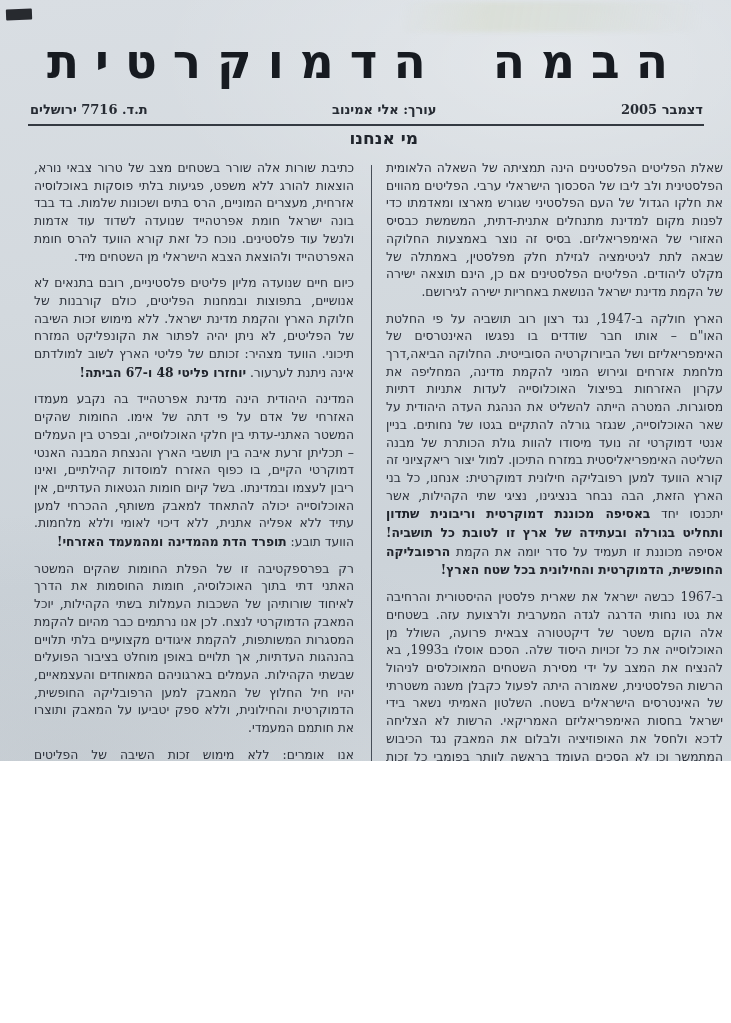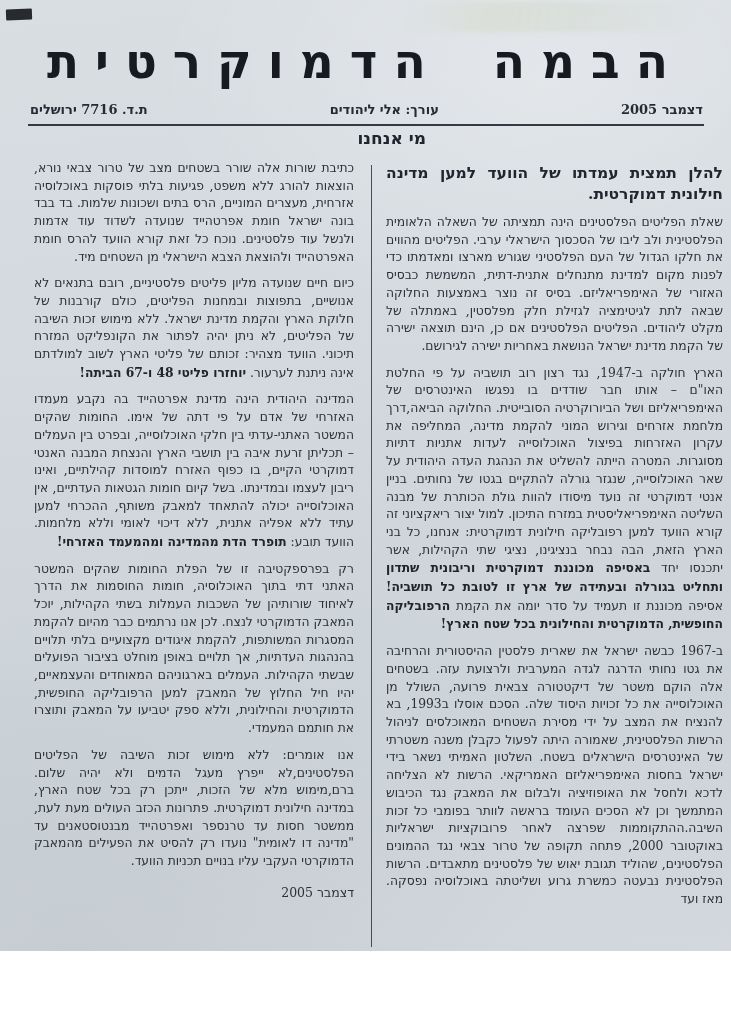--- a/index.html
+++ b/index.html
@@ -3,21 +3,21 @@
 <meta charset="utf-8">
 <style>
   html, body { margin: 0; padding: 0; }
   body {
     width: 731px; height: 1023px;
     font-family: "DejaVu Serif", "DejaVu Sans", serif;
     direction: rtl;
   }
   .page {
     position: relative;
-    width: 731px; height: 951px;
+    width: 731px; height: 761px;
     overflow: hidden;
     background:
       radial-gradient(90% 45% at 75% 8%, rgba(255,255,255,0.30), rgba(255,255,255,0) 60%),
       radial-gradient(120% 60% at 10% 100%, rgba(120,130,140,0.12), rgba(120,130,140,0) 55%),
       linear-gradient(175deg, #d9dee3 0%, #d3d9de 38%, #ccd3d9 72%, #d2d8dd 100%);
     color: #2b303a;
   }
   
   .scan-mark {
     position: absolute; top: 9px; left: 6px;
@@ -40,21 +40,21 @@
   .subheader {
     position: absolute; top: 102px; left: 30px; right: 28px;
     display: flex; justify-content: space-between; align-items: baseline;
     font-size: 13px; font-weight: bold; color: #262b33;
   }
   .header-rule {
     position: absolute; top: 124px; left: 28px; right: 27px;
     height: 2px; background: #343a42;
   }
   .section-title {
-    position: absolute; top: 128px; right: 305px;
+    position: absolute; top: 128px; right: 313px;
     font-size: 17px; font-weight: bold; color: #20252d;
   }
   
   .columns {
     position: absolute; top: 160px; left: 34px; right: 8px;
     display: flex; align-items: flex-start;
     height: 800px; overflow: hidden;
   }
   .col-main { width: 352px; padding-left: 15px; box-sizing: border-box; }
   .col-second { flex: 1; padding-right: 17px; box-sizing: border-box; }
@@ -97,34 +97,33 @@
 
 <div class="page">
 
   <div class="scan-mark"></div>
   <div class="scan-smudge"></div>
 
   <div class="masthead">הבמה הדמוקרטית</div>
 
   <div class="subheader">
     <span>דצמבר 2005</span>
-    <span>עורך: אלי ליהודים</span>
+    <span>עורך: אלי אמינוב</span>
     <span>ת.ד. 7716 ירושלים</span>
   </div>
 
   <div class="header-rule"></div>
 
   <div class="section-title">מי אנחנו</div>
 
   <div class="column-divider"></div>
 
   <div class="columns">
 
     <div class="col-main">
-      <p class="lead-par">להלן תמצית עמדתו של הוועד למען מדינה חילונית דמוקרטית.</p>
       <p class="body-par"><span>שאלת הפליטים הפלסטינים הינה תמציתה של השאלה הלאומית הפלסטינית ולב ליבו של הסכסוך הישראלי ערבי. הפליטים מהווים את חלקו הגדול של העם הפלסטיני שגורש מארצו ומאדמתו כדי לפנות מקום למדינת מתנחלים אתנית-דתית, המשמשת כבסיס האזורי של האימפריאליזם. בסיס זה נוצר באמצעות החלוקה שבאה לתת לגיטימציה לגזילת חלק מפלסטין, באמתלה של מקלט ליהודים. הפליטים הפלסטינים אם כן, הינם תוצאה ישירה של הקמת מדינת ישראל הנושאת באחריות ישירה לגירושם.</span></p>
       <p class="body-par"><span>הארץ חולקה ב-1947, נגד רצון רוב תושביה על פי החלטת האו"ם – אותו חבר שודדים בו נפגשו האינטרסים של האימפריאליזם ושל הביורוקרטיה הסובייטית. החלוקה הביאה,דרך מלחמת אזרחים וגירוש המוני להקמת מדינה, המחליפה את עקרון האזרחות בפיצול האוכלוסייה לעדות אתניות דתיות מסוגרות. המטרה הייתה להשליט את הנהגת העדה היהודית על שאר האוכלוסייה, שנגזר גורלה להתקיים בגטו של נחותים. בניין אנטי דמוקרטי זה נועד מיסודו להוות גולת הכותרת של מבנה השליטה האימפריאליסטית במזרח התיכון. למול יצור ריאקציוני זה קורא הוועד למען רפובליקה חילונית דמוקרטית: אנחנו, כל בני הארץ הזאת, הבה נבחר בנציגינו, נציגי שתי הקהילות, אשר יתכנסו יחד </span><b>באסיפה מכוננת דמוקרטית וריבונית שתדון ותחליט בגורלה ובעתידה של ארץ זו לטובת כל תושביה!</b><span> אסיפה מכוננת זו תעמיד על סדר יומה את הקמת </span><b>הרפובליקה החופשית, הדמוקרטית והחילונית בכל שטח הארץ!</b></p>
       <p class="body-par"><span>ב-1967 כבשה ישראל את שארית פלסטין ההיסטורית והרחיבה את גטו נחותי הדרגה לגדה המערבית ולרצועת עזה. בשטחים אלה הוקם משטר של דיקטטורה צבאית פרועה, השולל מן האוכלוסייה את כל זכויות היסוד שלה. הסכם אוסלו ב1993, בא להנציח את המצב על ידי מסירת השטחים המאוכלסים לניהול הרשות הפלסטינית, שאמורה היתה לפעול כקבלן משנה משטרתי של האינטרסים הישראלים בשטח. השלטון האמיתי נשאר בידי ישראל בחסות האימפריאליזם האמריקאי. הרשות לא הצליחה לדכא ולחסל את האופוזיציה ולבלום את המאבק נגד הכיבוש המתמשך וכן לא הסכים העומד בראשה לוותר בפומבי כל זכות השיבה.ההתקוממות שפרצה לאחר פרובוקציות ישראליות באוקטובר 2000, פתחה תקופה של טרור צבאי נגד ההמונים הפלסטינים, שהוליד תגובת יאוש של פלסטינים מתאבדים. הרשות הפלסטינית נבעטה כמשרת גרוע ושליטתה באוכלוסיה נפסקה. מאז ועד</span></p>
     </div>
 
     <div class="col-second">
       <p class="body-par"><span>כתיבת שורות אלה שורר בשטחים מצב של טרור צבאי נורא, הוצאות להורג ללא משפט, פגיעות בלתי פוסקות באוכלוסיה אזרחית, מעצרים המוניים, הרס בתים ושכונות שלמות. בד בבד בונה ישראל חומת אפרטהייד שנועדה לשדוד עוד אדמות ולנשל עוד פלסטינים. נוכח כל זאת קורא הוועד להרס חומת האפרטהייד ולהוצאת הצבא הישראלי מן השטחים מיד.</span></p>
       <p class="body-par"><span>כיום חיים שנועדה מליון פליטים פלסטיניים, רובם בתנאים לא אנושיים, בתפוצות ובמחנות הפליטים, כולם קורבנות של חלוקת הארץ והקמת מדינת ישראל. ללא מימוש זכות השיבה של הפליטים, לא ניתן יהיה לפתור את הקונפליקט המזרח תיכוני. הוועד מצהיר: זכותם של פליטי הארץ לשוב למולדתם אינה ניתנת לערעור. </span><b>יוחזרו פליטי 48 ו-67 הביתה!</b></p>
       <p class="body-par"><span>המדינה היהודית הינה מדינת אפרטהייד בה נקבע מעמדו האזרחי של אדם על פי דתה של אימו. החומות שהקים המשטר האתני-עדתי בין חלקי האוכלוסייה, ובפרט בין העמלים – תכליתן זרעת איבה בין תושבי הארץ והנצחת המבנה האנטי דמוקרטי הקיים, בו כפוף האזרח למוסדות קהילתיים, ואינו ריבון לעצמו ובמדינתו. בשל קיום חומות הגטאות העדתיים, אין האוכלוסייה יכולה להתאחד למאבק משותף, ההכרחי למען עתיד ללא אפליה אתנית, ללא דיכוי לאומי וללא מלחמות. הוועד תובע: </span><b>תופרד הדת מהמדינה ומהמעמד האזרחי!</b></p>
       <p class="body-par"><span>רק בפרספקטיבה זו של הפלת החומות שהקים המשטר האתני דתי בתוך האוכלוסיה, חומות החוסמות את הדרך לאיחוד שורותיהן של השכבות העמלות בשתי הקהילות, יוכל המאבק הדמוקרטי לנצח. לכן אנו נרתמים כבר מהיום להקמת המסגרות המשותפות, להקמת איגודים מקצועיים בלתי תלויים בהנהגות העדתיות, אך תלויים באופן מוחלט בציבור הפועלים שבשתי הקהילות. העמלים בארגוניהם המאוחדים והעצמאיים, יהיו חיל החלוץ של המאבק למען הרפובליקה החופשית, הדמוקרטית והחילונית, וללא ספק יטביעו על המאבק ותוצרו את חותמם המעמדי.</span></p>

